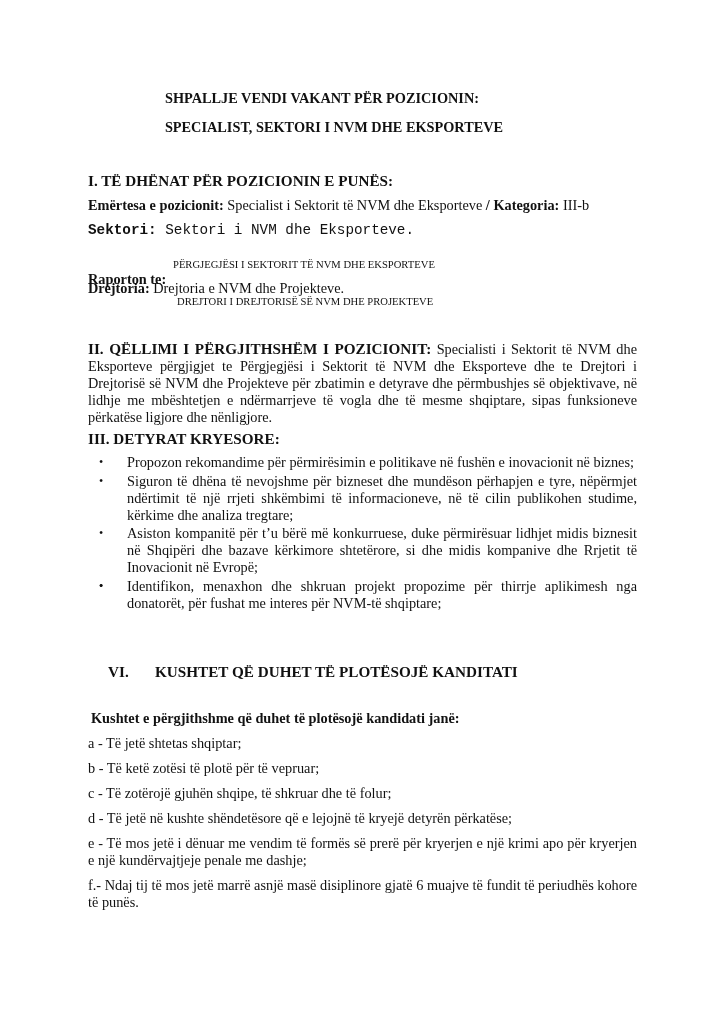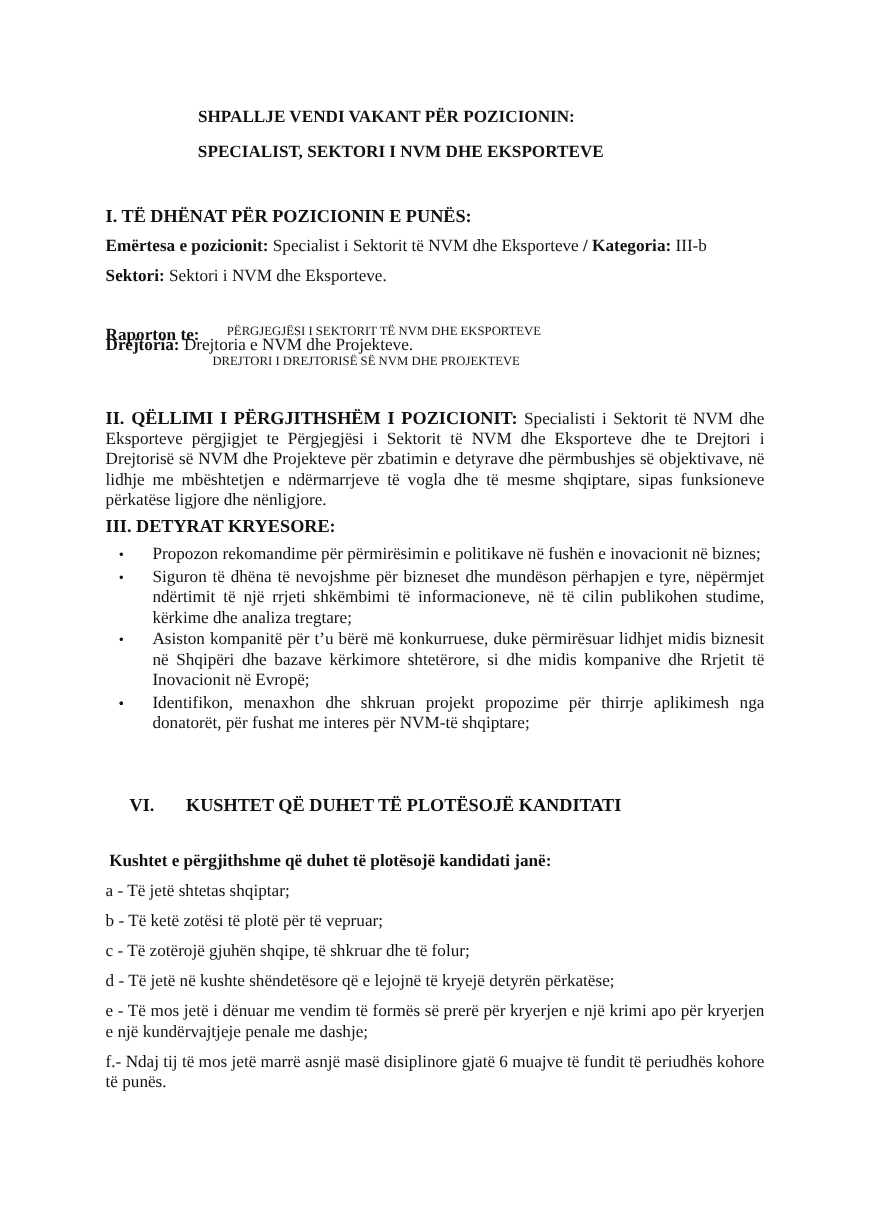--- a/index.html
+++ b/index.html
@@ -26,32 +26,32 @@
 
   <div class="abs title" style="top:90px;">SHPALLJE VENDI VAKANT PËR POZICIONIN:</div>
   <div class="abs title" style="top:119px;padding-left:12px;">SPECIALIST, SEKTORI I NVM DHE EKSPORTEVE</div>
 
   <div class="abs h" style="left:88px; top:172px;">I. TË DHËNAT PËR POZICIONIN E PUNËS:</div>
 
   <div class="abs line" style="left:88px; top:197px;">
     <span class="b">Emërtesa e pozicionit:</span><span> Specialist i Sektorit të NVM dhe Eksporteve </span><span class="b">/ Kategoria:</span><span> III-b</span>
   </div>
 
-  <div class="abs line" style="left:88px; top:222px;">
+  <div class="abs line" style="left:88px; top:222px;font-family:Liberation Mono, monospace;">
     <span class="b">Sektori:</span><span> Sektori i NVM dhe Eksporteve.</span>
   </div>
 
   <div class="abs line" style="left:88px; top:248px;margin-top:32px;">
     <span class="b">Drejtoria:</span><span> Drejtoria e NVM dhe Projekteve.</span>
   </div>
 
   <div class="abs line" style="left:88px; top:271px;">
     <span class="b">Raporton te:</span>
   </div>
-  <div class="abs small" style="left:173px; top:271px;margin-left:16px;">PËRGJEGJËSI I SEKTORIT TË NVM DHE EKSPORTEVE</div>
+  <div class="abs small" style="left:173px; top:259px;">PËRGJEGJËSI I SEKTORIT TË NVM DHE EKSPORTEVE</div>
   <div class="abs small" style="left:177px; top:296px;">DREJTORI I DREJTORISË SË NVM DHE PROJEKTEVE</div>
 
   <div class="para" style="top:340px;">
     <span class="b">II. QËLLIMI I PËRGJITHSHËM I POZICIONIT:</span><span> Specialisti i Sektorit të NVM dhe Eksporteve përgjigjet te Përgjegjësi i Sektorit të NVM dhe Eksporteve dhe te Drejtori i Drejtorisë së NVM dhe Projekteve për zbatimin e detyrave dhe përmbushjes së objektivave, në lidhje me mbështetjen e ndërmarrjeve të vogla dhe të mesme shqiptare, sipas funksioneve përkatëse ligjore dhe nënligjore.</span>
   </div>
 
   <div class="abs h" style="left:88px; top:430px;">III. DETYRAT KRYESORE:</div>
 
   <ul class="tasks">
     <li><span class="bullet">•</span><span>Propozon rekomandime për përmirësimin e politikave në fushën e inovacionit në biznes;</span></li>

